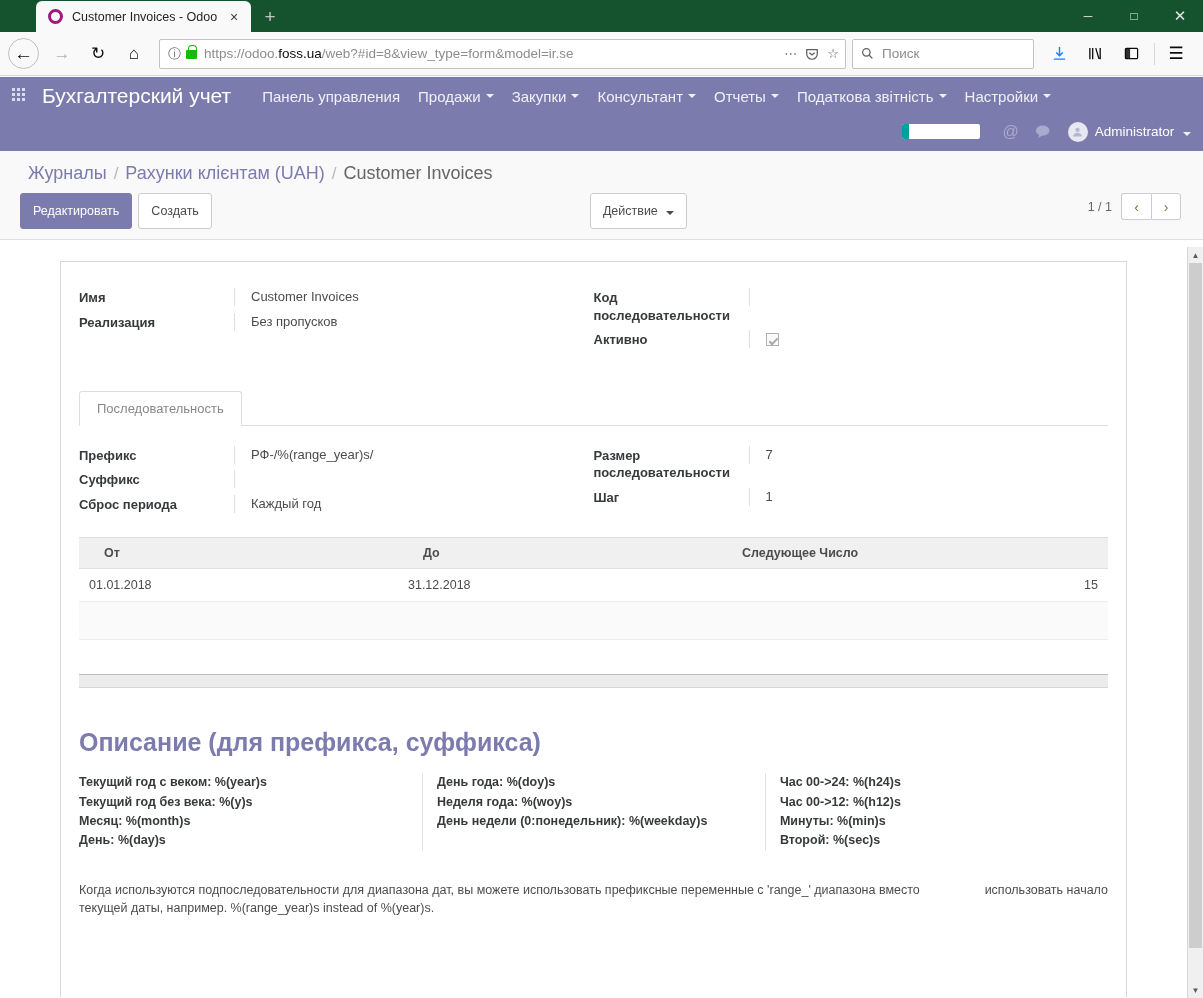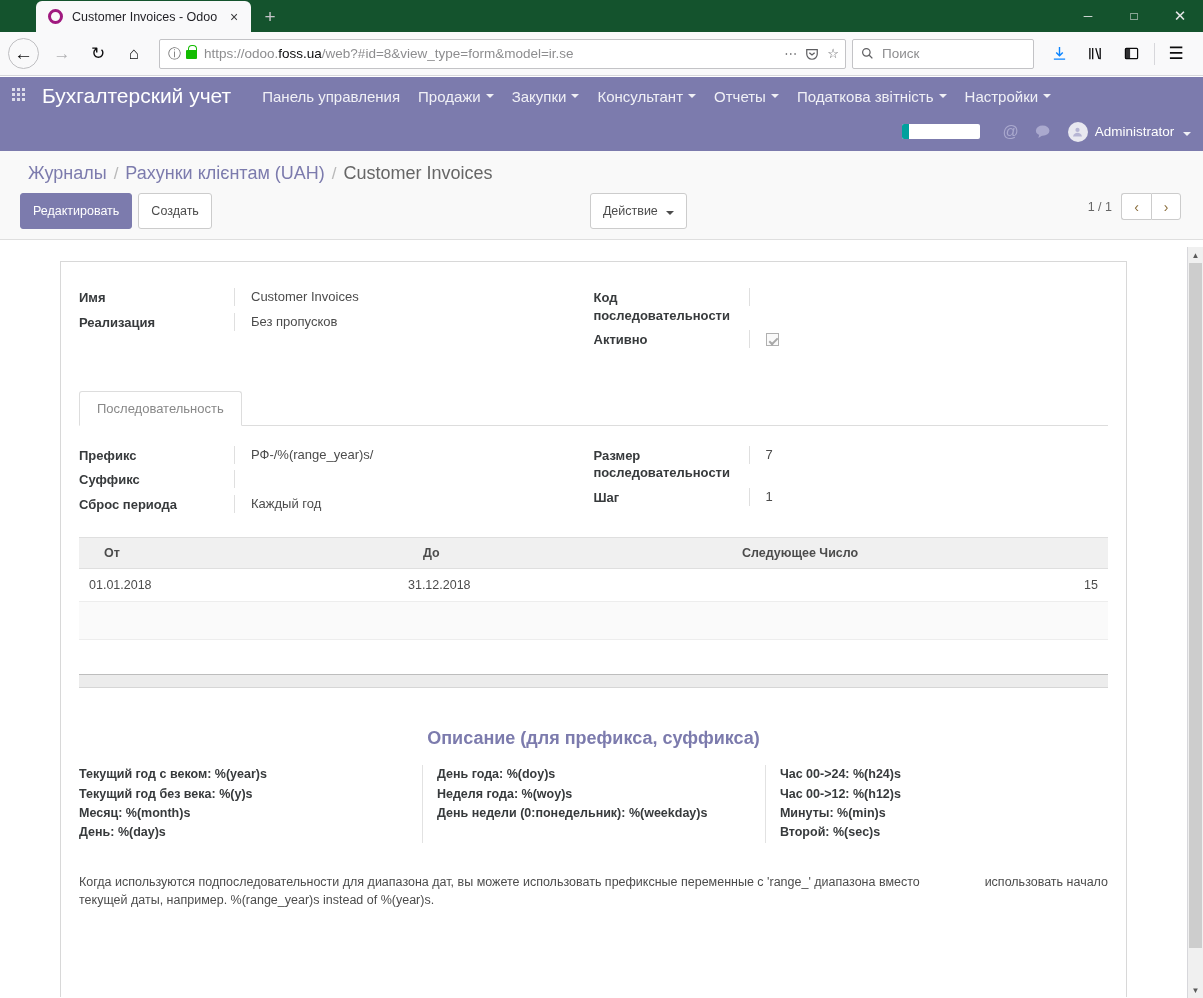--- a/index.html
+++ b/index.html
@@ -205,21 +205,21 @@
   .listtable td {
     border-bottom: 1px solid #ededed; font-size: 12.5px; color: #4c4c4c;
     padding: 9px 10px;
   }
   .listtable td.num { text-align: right; }
   .listtable tr.empty td { height: 38px; background: #fafafa; }
   .listfoot { height: 14px; background: #ececec; border-top: 1px solid #bdbdbd;
     border-bottom: 1px solid #d6d6d6; margin-top: 34px; }
 
   .desc-title {
-    font-size: 18px; color: #7c7bad; font-weight: bold; margin: 40px 0 16px 0; text-align: center;
+    font-size: 25px; color: #7c7bad; font-weight: bold; margin: 40px 0 16px 0;
   }
   .vars { display: flex; }
   .varcol { width: 33.33%; font-size: 12.5px; color: #373a3c; font-weight: bold;
     line-height: 1.55; padding-right: 14px; }
   .varcol.b2, .varcol.b3 { border-left: 1px solid #e2e2e2; padding-left: 14px; }
   .note {
     display: flex; margin-top: 30px; font-size: 12.5px; color: #4c4c4c; line-height: 1.45;
   }
   .note-main { flex: 1 1 auto; padding-right: 24px; }
   .note-side { flex: 0 0 auto; text-align: right; white-space: nowrap; }

